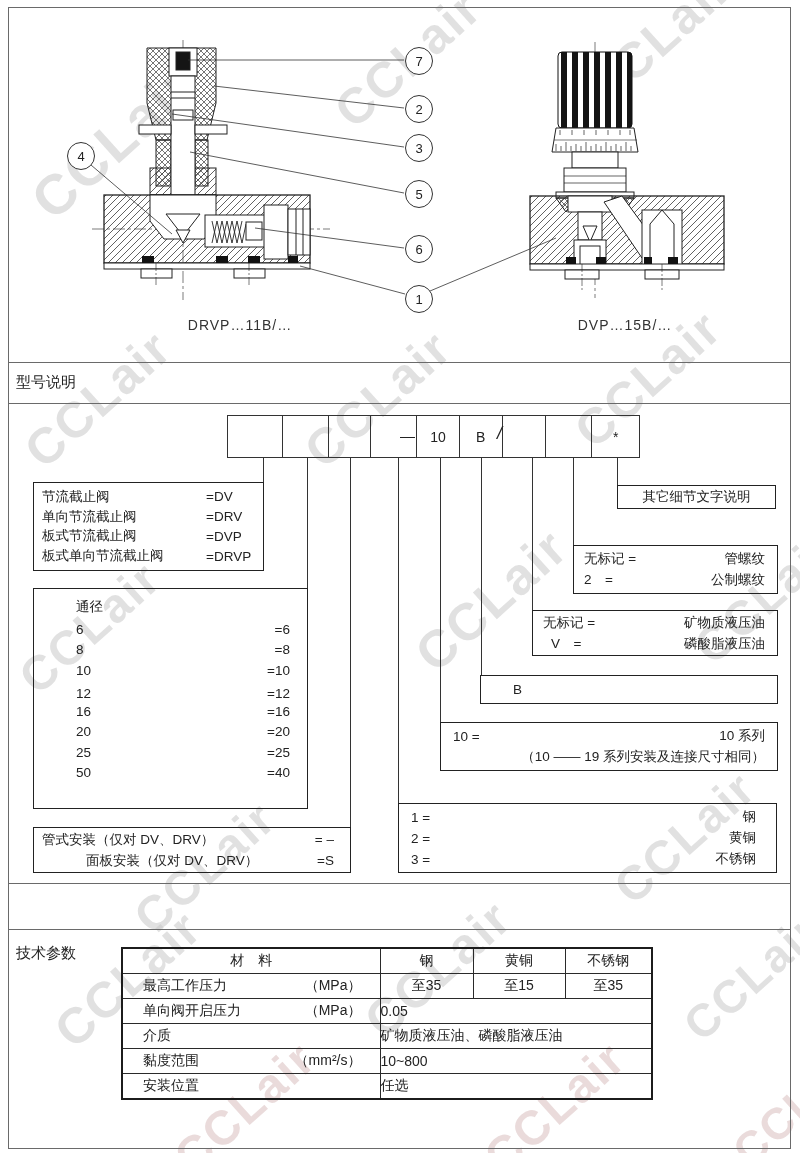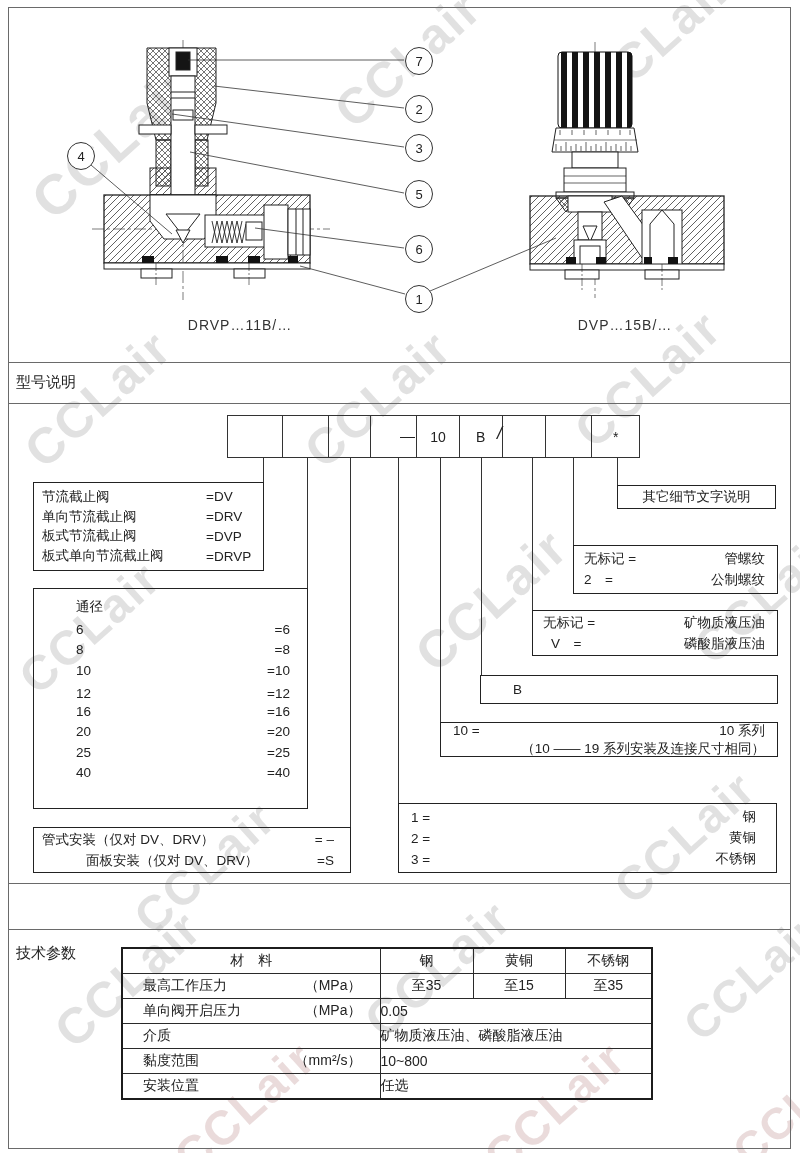--- a/index.html
+++ b/index.html
@@ -265,21 +265,21 @@
         </div>
       <div class="mrow" style="height:20.5px;padding:0 17px 0 42px;">
           <span class="k">20</span>
           <span class="v">=20</span>
         </div>
       <div class="mrow" style="height:20.5px;padding:0 17px 0 42px;">
           <span class="k">25</span>
           <span class="v">=25</span>
         </div>
       <div class="mrow" style="height:20.5px;padding:0 17px 0 42px;">
-          <span class="k">40</span>
+          <span class="k">50</span>
           <span class="v">=40</span>
         </div>
     </div>
 
     <div class="mbox" style="left:25px;top:424px;width:318px;height:46px;">
       <div class="mrow" style="height:21px;padding:0 16px 0 8px;">
           <span class="k">管式安装（仅对 DV、DRV）</span>
           <span class="v">= –</span>
         </div>
       <div class="mrow" style="height:21px;padding:0 16px 0 8px;margin-left:44px;">
@@ -296,21 +296,21 @@
       <div class="mrow" style="height:21px;padding:0 20px 0 12px;">
           <span class="k">2 =</span>
           <span class="v">黄铜</span>
         </div>
       <div class="mrow" style="height:21px;padding:0 20px 0 12px;">
           <span class="k">3 =</span>
           <span class="v">不锈钢</span>
         </div>
     </div>
 
-    <div class="mbox" style="left:432px;top:319px;width:338px;height:35px;">
+    <div class="mbox" style="left:432px;top:319px;width:338px;height:49px;">
       <div class="mrow" style="height:21px;padding:0 12px 0 12px;">
           <span class="k">10 =</span>
           <span class="v">10 系列</span>
         </div>
       <div class="mrow" style="height:21px;padding:0 12px;justify-content:flex-end;">
           <span>（10 —— 19 系列安装及连接尺寸相同）</span>
         </div>
     </div>
 
     <div class="mbox" style="left:472px;top:272px;width:298px;height:29px;">

